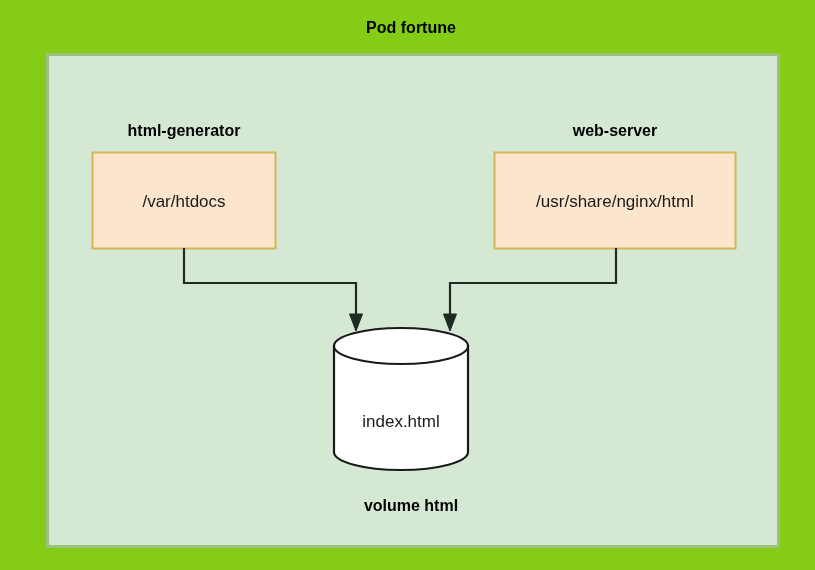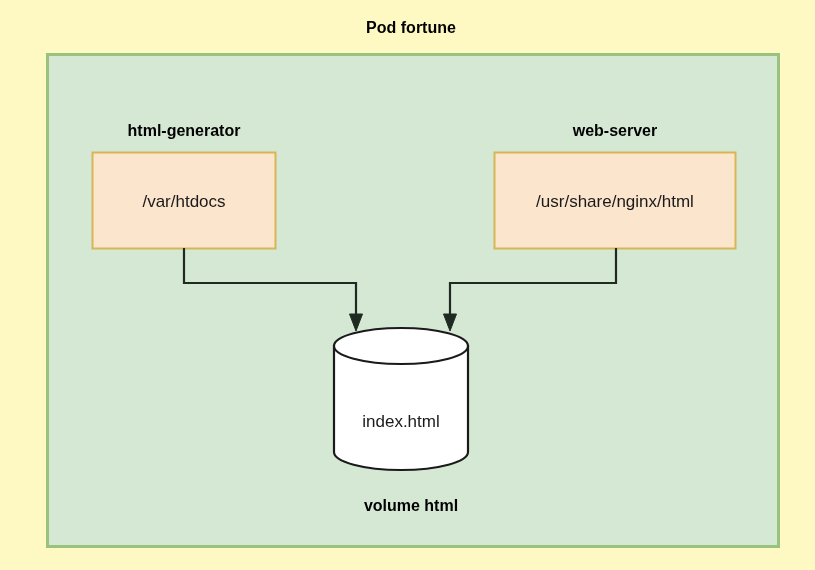--- a/index.html
+++ b/index.html
@@ -10,21 +10,21 @@
   body {
     width: 815px;
     height: 570px;
     font-family: "Liberation Sans", sans-serif;
     overflow: hidden;
   }
   #diagram-root {
     position: relative;
     width: 815px;
     height: 570px;
-    background: #fef9c3;
+    background: #84cc16;
   }
   svg.diagram {
     display: block;
     width: 815px;
     height: 570px;
   }
   .label-bold {
     font-family: "Liberation Sans", sans-serif;
     font-weight: bold;
     font-size: 16px;

